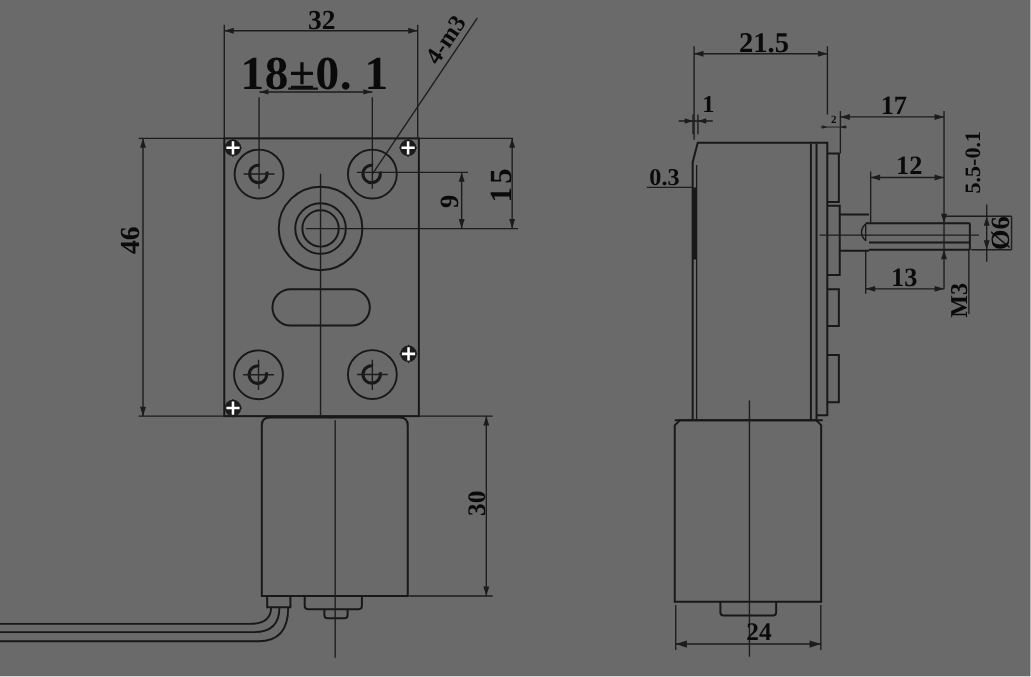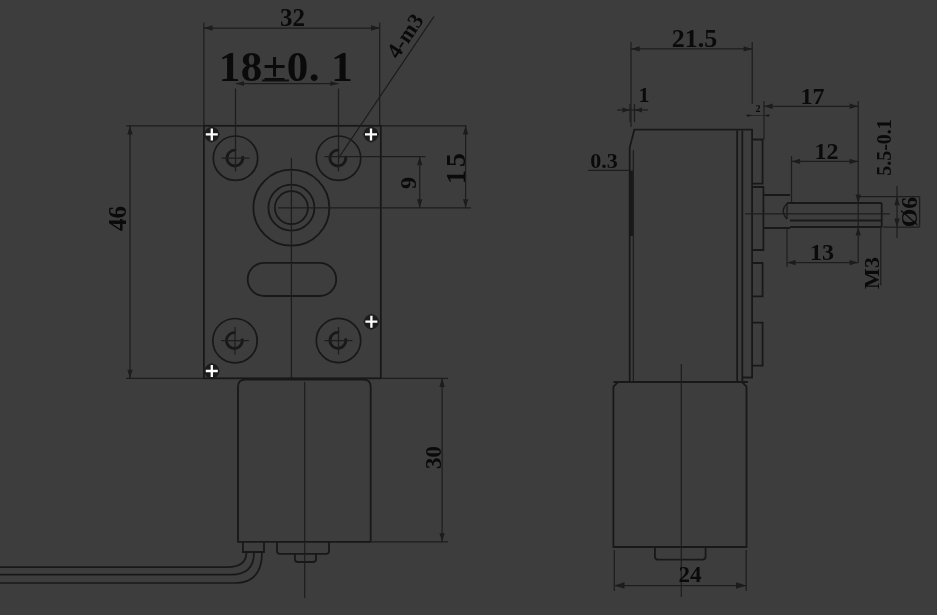--- a/index.html
+++ b/index.html
@@ -1,16 +1,16 @@
 <!DOCTYPE html>
 <html><head>
 <meta charset="utf-8">
 <style>
   html,body{margin:0;padding:0;background:#fcfcfc;}
-  .wrap{width:937px;height:615px;position:relative;overflow:hidden;background:#b91c1c;filter:grayscale(1);}
+  .wrap{width:937px;height:615px;position:relative;overflow:hidden;background:#4d7c0f;filter:grayscale(1);}
   svg{position:absolute;left:0;top:0;}
   text{font-family:"Liberation Serif",serif;fill:#0a0a0a;font-weight:bold;}
 </style>
 </head>
 <body>
 <div class="wrap">
 <svg width="937" height="615" viewBox="0 0 937 615">
 <g fill="none" stroke="#181818" stroke-width="1.8">
 
 <rect x="203.9" y="125.8" width="176.9" height="252.5"></rect>

